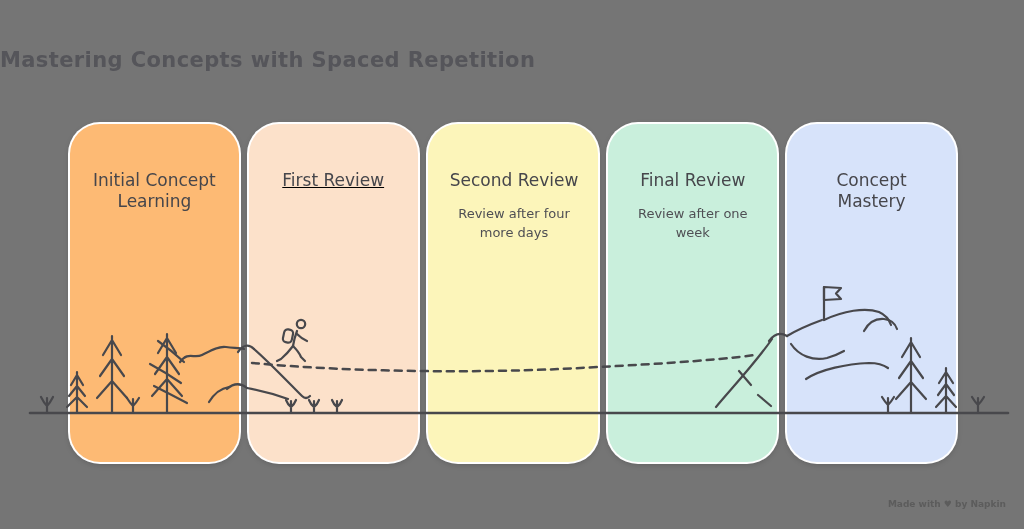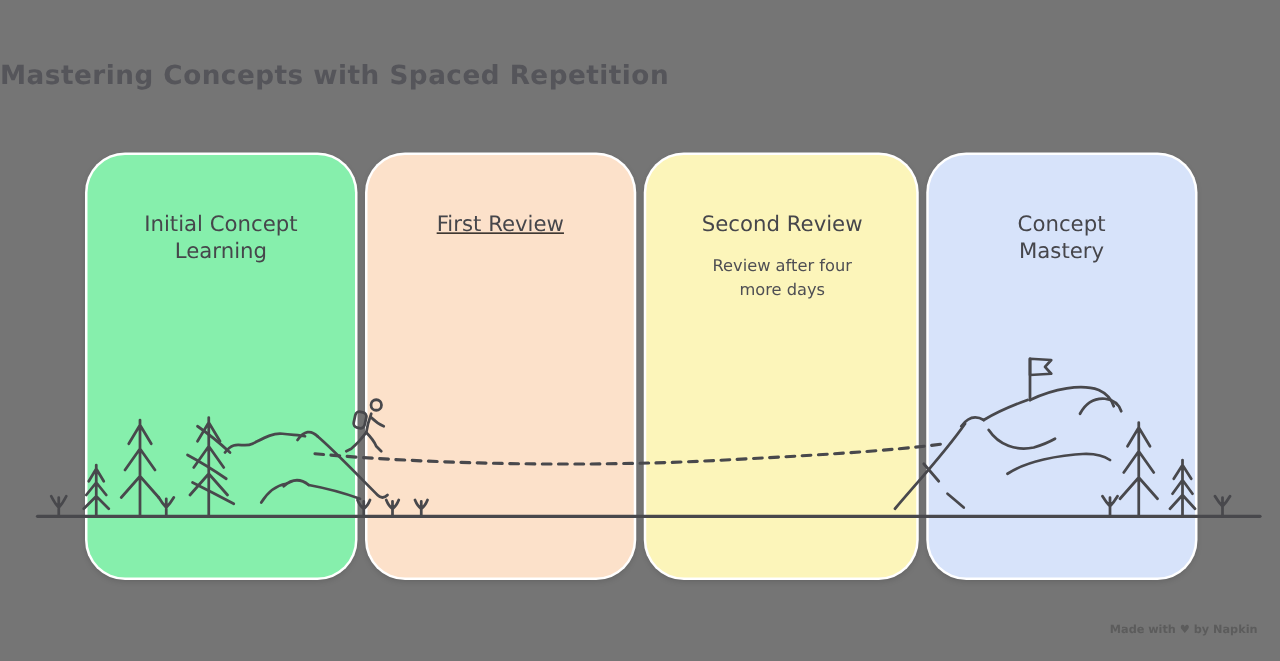--- a/index.html
+++ b/index.html
@@ -57,31 +57,36 @@
   }
 </style>
 </head>
 <body>
 
 <div class="canvas">
 
   <h1 class="main-title">Mastering Concepts with Spaced Repetition</h1>
 
   <div class="cards">
-    <div class="card" style="background-color: #86efac;">
+    <div class="card" style="background-color: #fdba74;">
       <div class="card-title">Initial Concept
 Learning</div>
     </div>
     <div class="card" style="background-color: rgb(252, 225, 202); text-decoration: underline;">
       <div class="card-title">First Review</div>
     </div>
     <div class="card" style="background-color: rgb(252, 245, 186); padding-left: 10px;">
       <div class="card-title">Second Review</div>
       <div class="card-sub">Review after four
 more days</div>
+    </div>
+    <div class="card" style="background-color: rgb(201, 239, 220);">
+      <div class="card-title">Final Review</div>
+      <div class="card-sub">Review after one
+week</div>
     </div>
     <div class="card" style="background-color: rgb(215, 227, 250);">
       <div class="card-title">Concept
 Mastery</div>
     </div>
   </div>
 
   <svg class="scene" width="1024" height="529" viewBox="0 0 1024 529">
 
     <g>

